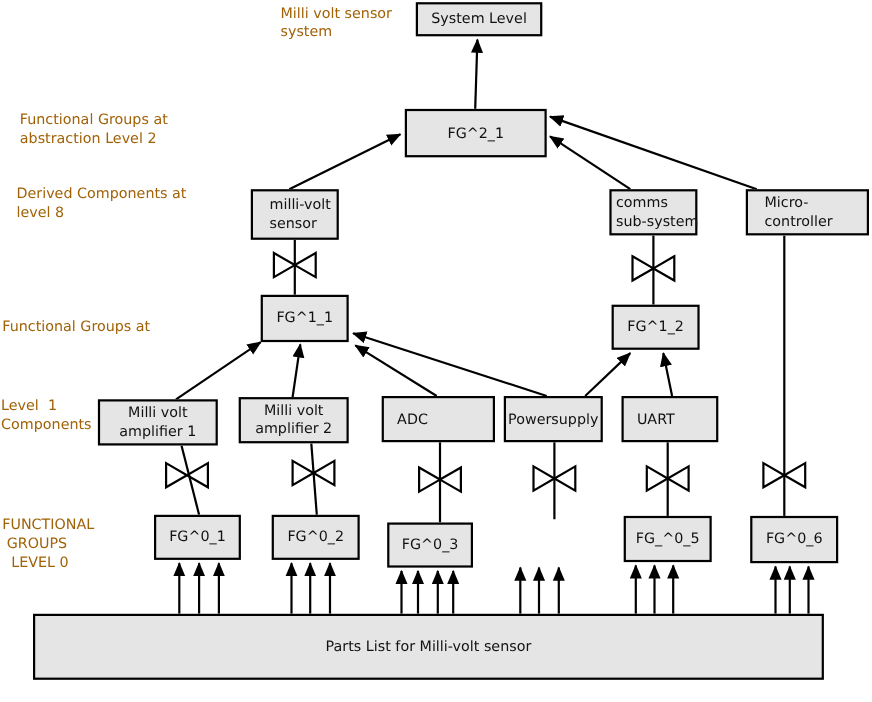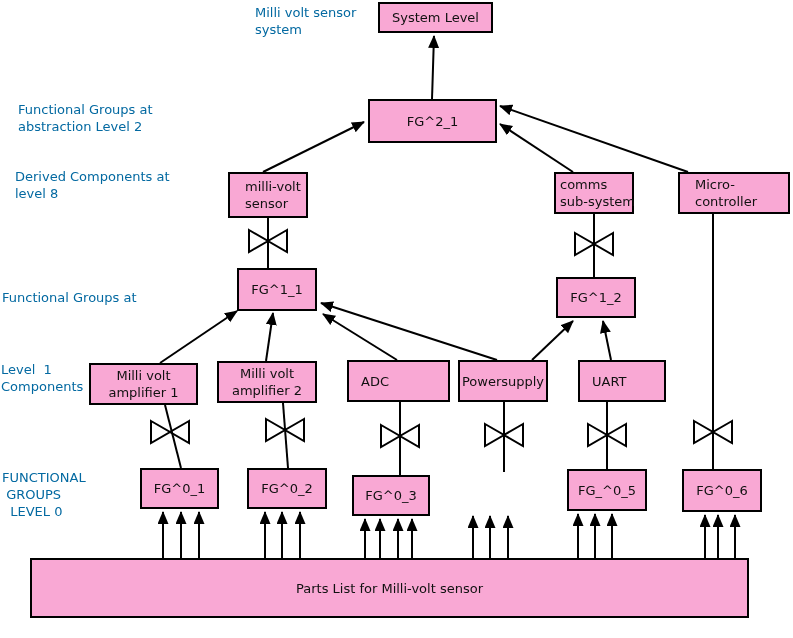--- a/index.html
+++ b/index.html
@@ -1,25 +1,25 @@
 <!DOCTYPE html>
 <html><head>
 <meta charset="utf-8">
 <style>
   html,body{margin:0;padding:0;background:#ffffff;}
   .canvas{position:relative;width:793px;height:638px;background:#ffffff;overflow:hidden;
           font-family:"DejaVu Sans","Liberation Sans",sans-serif;color:#111;}
   #edge-layer{position:absolute;left:0;top:0;z-index:1;}
   #nodes,#labels{position:absolute;left:0;top:0;width:100%;height:100%;z-index:2;pointer-events:none;}
-  .node{position:absolute;box-sizing:border-box;border:2px solid #000;background:#f9a8d4;
+  .node{position:absolute;box-sizing:border-box;border:2px solid #000;background:#e5e5e5;
         display:flex;flex-direction:column;justify-content:center;align-items:center;
         font-size:13px;line-height:17px;}
   .node.left{align-items:flex-start;}
   .tline{white-space:pre;}
-  .side-label{position:absolute;font-size:13px;line-height:17px;color:#0369a1;}
+  .side-label{position:absolute;font-size:13px;line-height:17px;color:#a16207;}
   .edge{stroke:#000;stroke-width:2;fill:none;}
   .bowtie{stroke:#000;stroke-width:2;fill:none;}
 </style>
 </head>
 <body>
 
 <div class="canvas">
   <svg id="edge-layer" width="793" height="638" viewBox="0 0 793 638">
     <defs>
       <marker id="arrowhead" markerUnits="userSpaceOnUse" markerWidth="16" markerHeight="12" refX="12" refY="5.5" orient="auto">
@@ -108,21 +108,21 @@
       <div class="node" style="left: 217px; top: 361px; width: 100px; height: 42px;">
         <div class="tline">Milli volt</div>
         <div class="tline">amplifier 2</div>
       </div>
       <div class="node left" style="left: 347px; top: 360px; width: 103px; height: 42px; padding-left: 12px;">
         <div class="tline">ADC</div>
       </div>
       <div class="node" style="left: 458px; top: 360px; width: 90px; height: 42px;">
         <div class="tline">Powersupply</div>
       </div>
-      <div class="node left" style="left: 578px; top: 360px; width: 88px; height: 42px; padding-left: 12px;">
+      <div class="node left" style="left: 565px; top: 360px; width: 88px; height: 42px; padding-left: 12px;">
         <div class="tline">UART</div>
       </div>
       <div class="node" style="left: 140px; top: 468px; width: 79px; height: 41px;">
         <div class="tline">FG^0_1</div>
       </div>
       <div class="node" style="left: 247px; top: 468px; width: 80px; height: 41px;">
         <div class="tline">FG^0_2</div>
       </div>
       <div class="node" style="left: 352px; top: 475px; width: 78px; height: 41px;">
         <div class="tline">FG^0_3</div>

